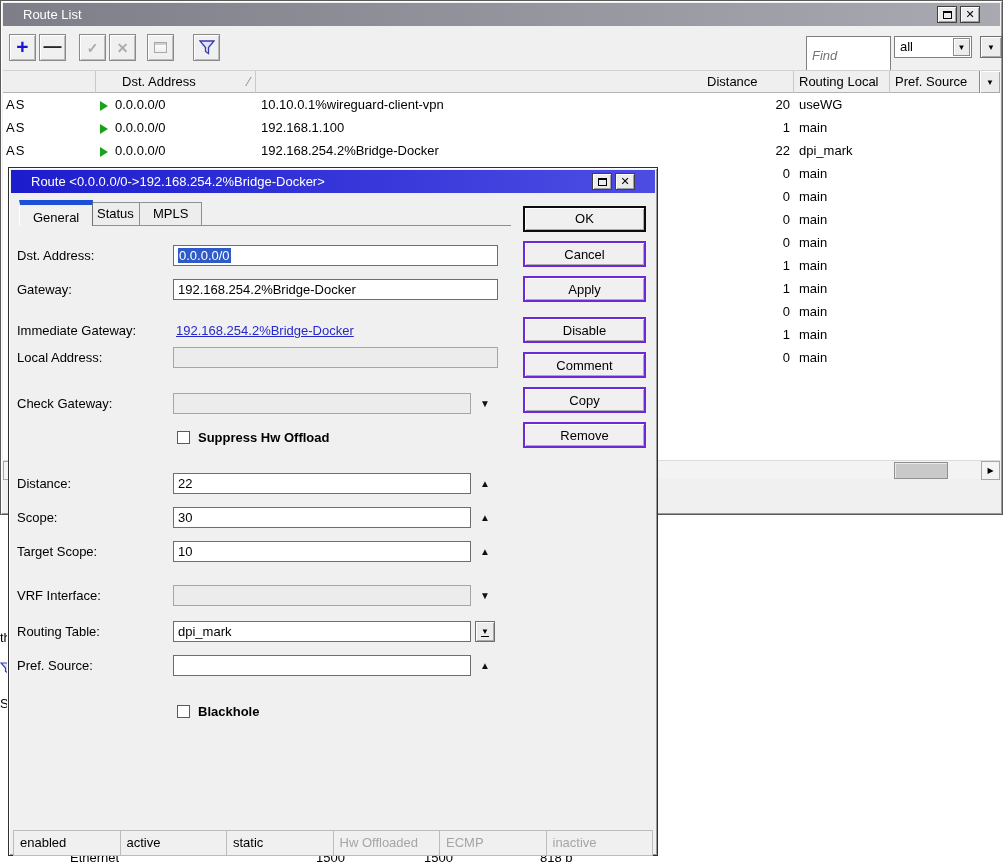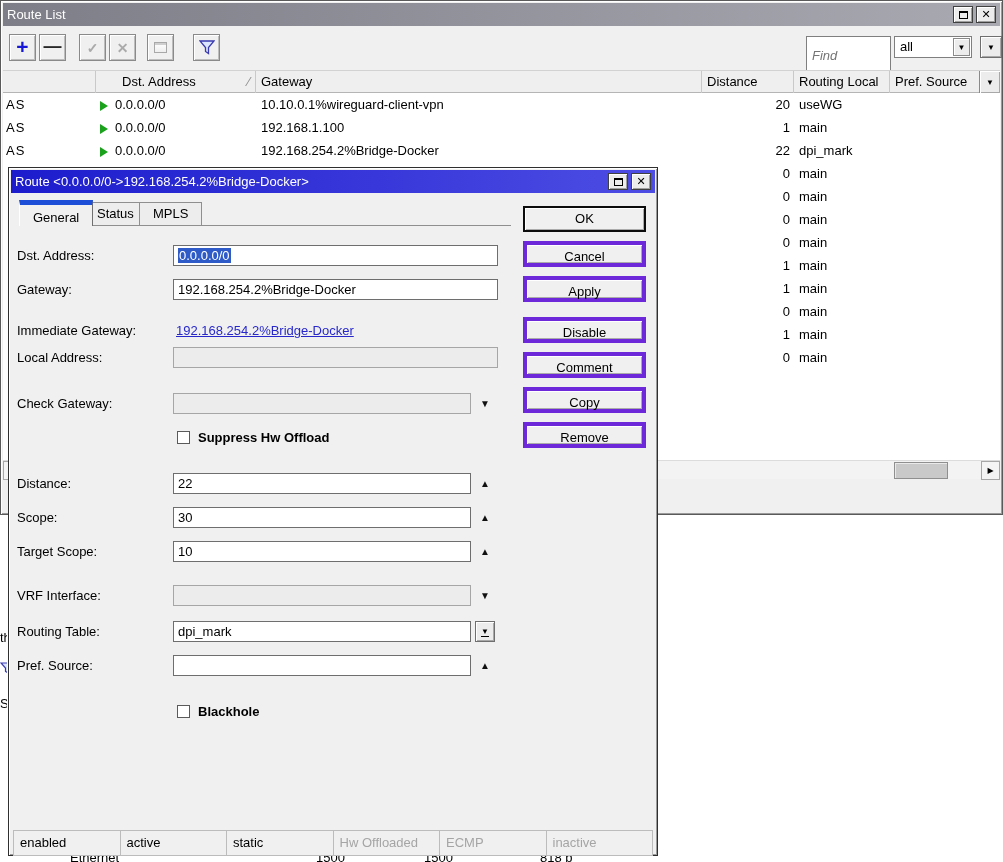--- a/index.html
+++ b/index.html
@@ -4,21 +4,21 @@
 <style>
   * { box-sizing: border-box; margin: 0; padding: 0; }
   html,body { width:1003px; height:862px; background:#ffffff; overflow:hidden;
     font-family:"Liberation Sans", sans-serif; font-size:13px; color:#000; }
   #screen { position:relative; width:1003px; height:862px; background:#fff; }
 
   
   .win { position:absolute; background:#f0f0f0; border:1px solid #5a5a5a;
          box-shadow: inset 1px 1px 0 #ffffff, inset -1px -1px 0 #9a9a9a; }
   .titlebar { position:absolute; left:2px; right:2px; top:2px; height:23px;
-    display:flex; align-items:center; padding:0 4px; color:#fff; }
+    display:flex; align-items:center; padding:0 20px; color:#fff; }
   .titlebar-main { background:linear-gradient(90deg,#7e7e88,#a9a9b2); }
   .titlebar-active { background:linear-gradient(90deg,#1c1ccd,#4d4de4); }
   .titlebar .title { flex:1; white-space:nowrap; overflow:hidden; }
   .win-btn { width:20px; height:17px; background:#ececec; border:1px solid #404040;
     box-shadow: inset 1px 1px 0 #fff, inset -1px -1px 0 #9f9f9f;
     display:flex; align-items:center; justify-content:center;
     font-size:11px; color:#000; margin-left:3px; flex:0 0 auto; }
   .max-glyph { display:block; width:9px; height:8px; border:1px solid #000; border-top-width:2px; }
 
   
@@ -113,21 +113,21 @@
     box-shadow: inset 1px 1px 0 #fff, inset -1px -1px 0 #a8a8a8;
     display:flex; align-items:center; justify-content:center; font-size:8px; }
   .combo-btn .underlined { border-bottom:1px solid #000; line-height:9px; }
   .link { position:absolute; left:167px; line-height:21px; color:#2727cc;
     text-decoration:underline; white-space:nowrap; }
   .checkbox { position:absolute; left:168px; width:13px; height:13px; background:#fff;
     border:1px solid #5a5a5a; }
   .cb-label { position:absolute; left:189px; line-height:15px; white-space:nowrap;font-weight:bold; }
 
   .act-btn { position:absolute; left:514px; width:123px; height:26px; background:#f0f0f0;
-    border:4px solid #6d28d9; box-shadow: inset 1px 1px 0 #fff, inset -1px -1px 0 #ababab;
+    border:2px solid #6d28d9; box-shadow: inset 1px 1px 0 #fff, inset -1px -1px 0 #ababab;
     text-align:center; line-height:24px; }
   .act-default { border:2px solid #0c0c0c; line-height:21px; }
 
   .statusbar { position:absolute; left:4px; right:4px; top:662px; height:26px; display:flex; }
   .status-cell { flex:1; border:1px solid #bcbcbc; margin-left:-1px; line-height:24px;
     padding-left:6px; white-space:nowrap; overflow:hidden; background:#f0f0f0; }
   .status-cell:first-child { margin-left:0; }
   .status-off { color:#a5a5a5; }
 
   
@@ -183,23 +183,20 @@
           <span>▼</span>
         </div>
     </div>
 
     <div class="theader">
       <div class="th th-flags"></div>
       <div class="th th-dst">
         <span>Dst. Address</span>
         <span class="sort-mark">∕</span>
       </div>
-      <div class="th th-gw">
-        <span>Gateway</span>
-      </div>
       <div class="th th-dist">
         <span>Distance</span>
       </div>
       <div class="th th-rt">
         <span>Routing Local</span>
       </div>
       <div class="th th-pref">
         <span>Pref. Source</span>
       </div>
       <div class="col-chooser">

